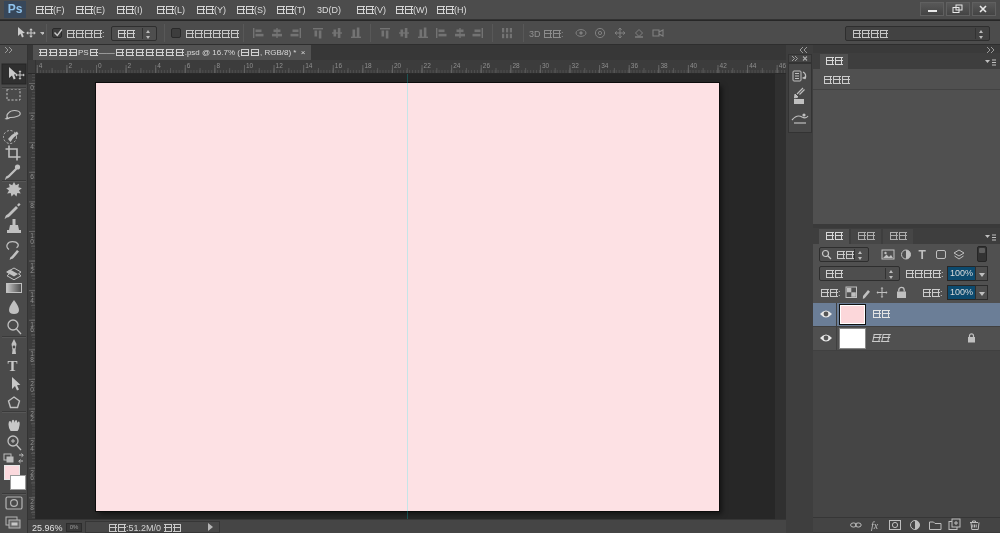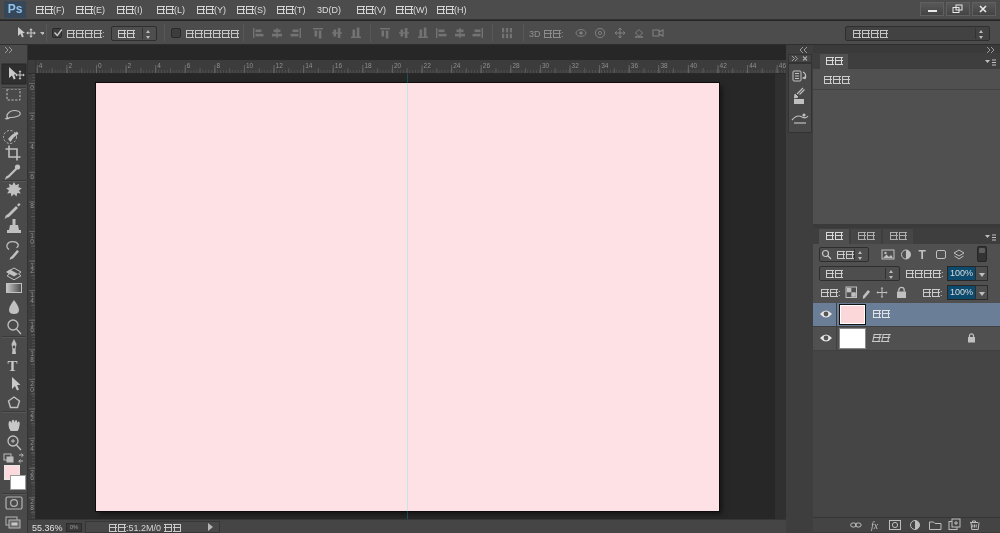--- a/index.html
+++ b/index.html
@@ -248,20 +248,23 @@
       <rect x="11.5" y="477.5" width="6" height="3" fill="#c8c8c8"></rect>
 <defs>
         <linearGradient id="gr1" x1="0" y1="0" x2="1" y2="0">
           <stop offset="0" stop-color="#c8c8c8"></stop>
           <stop offset="1" stop-color="#4a4a4a"></stop>
         </linearGradient>
       </defs>
 <path d="M2 42.5 h24 M2 135.5 h24 M2 291.5 h24 M2 366.5 h24 M2 448.5 h24" stroke="#3a3a3a" stroke-width="1"></path>
       <path d="M2 43.5 h24 M2 136.5 h24 M2 292.5 h24 M2 367.5 h24 M2 449.5 h24" stroke="#575757" stroke-width="1"></path>
 </svg>
+<div class="abs" id="tabrow">
+<div id="doctab"><i class="c"></i><i class="c"></i><i class="c"></i><i class="c"></i>PS<i class="c"></i>——<i class="c"></i><i class="c"></i><i class="c"></i><i class="c"></i><i class="c"></i><i class="c"></i><i class="c"></i>.psd @ 16.7% (<i class="c"></i><i class="c"></i>, RGB/8) * &nbsp;×</div>
+</div>
 <div class="abs" id="rcorner"></div>
 <div class="abs" id="hruler">
 <span class="hlab" style="left:2.8px">4</span>
       <span class="hlab" style="left:32.4px">2</span>
       <span class="hlab" style="left:62.0px">0</span>
       <span class="hlab" style="left:91.6px">2</span>
       <span class="hlab" style="left:121.2px">4</span>
       <span class="hlab" style="left:150.8px">6</span>
       <span class="hlab" style="left:180.4px">8</span>
       <span class="hlab" style="left:210.0px">10</span>
@@ -301,21 +304,21 @@
       <span class="vlab" style="top:395.8px">2<br>6</span>
       <span class="vlab" style="top:425.4px">2<br>8</span>
 </div>
 <div class="abs" id="canvas">
 <div id="doc"></div>
 <div id="guide"></div>
 </div>
 <div class="abs" id="vscroll"></div>
 <div class="abs" style="left:774px;top:519px;width:12px;height:10px;background:#505050;border:1px solid #383838;"></div>
 <div class="abs" id="statusbar">
-<div class="abs" style="left:4px;top:3px;font-size:9px;color:#e0e0e0;">55.36%</div>
+<div class="abs" style="left:4px;top:3px;font-size:9px;color:#e0e0e0;">25.96%</div>
 <div class="abs" style="left:38px;top:3px;width:16px;height:9px;background:#383838;border:1px solid #2c2c2c;color:#999;font-size:6px;line-height:7px;text-align:center;">0%</div>
 <div class="abs" style="left:57px;top:1px;width:135px;height:12px;border:1px solid #363636;background:#484848;"></div>
 <div class="abs" style="left:80px;top:3px;font-size:9px;color:#d2d2d2;"><i class="c"></i><i class="c"></i>:51.2M/0 <i class="c"></i><i class="c"></i></div>
 <div class="abs" style="left:180px;top:3px;width:0;height:0;border-left:5px solid #b5b5b5;border-top:4px solid transparent;border-bottom:4px solid transparent;"></div>
 </div>
 <div class="abs" id="dockstrip"></div>
 <svg class="abs" style="left:798px;top:46px" width="12" height="8" viewBox="0 0 12 8">
       <path d="M5 1 l-3 3 l3 3 M9 1 l-3 3 l3 3" stroke="#9a9a9a" fill="none"></path>
     </svg>
 <div class="abs" style="left:788px;top:54px;width:24px;height:9px;background:#444444;border:1px solid #333;"></div>

